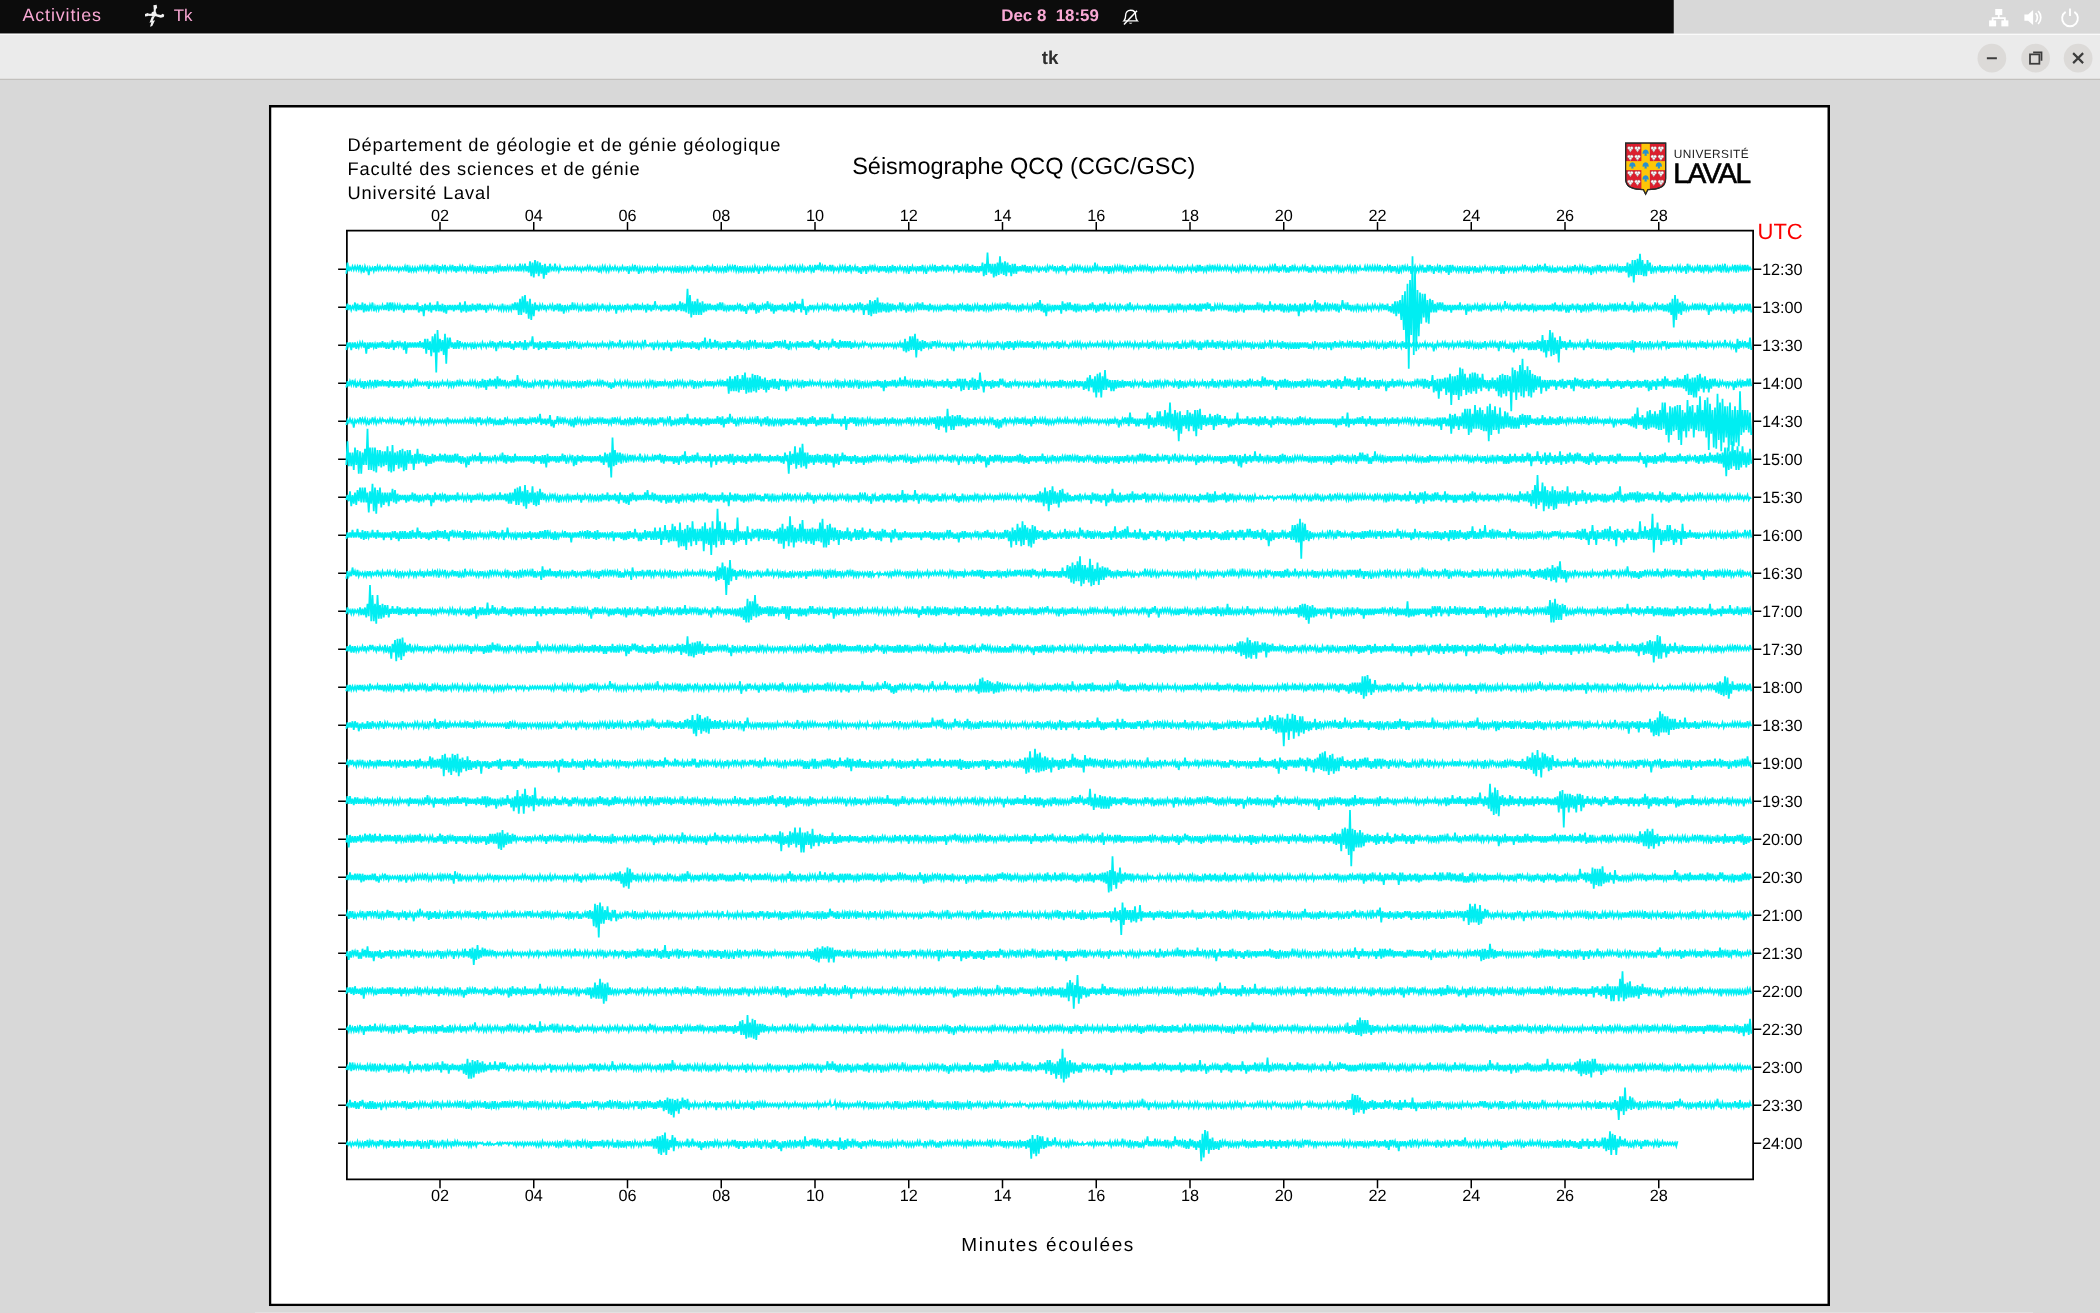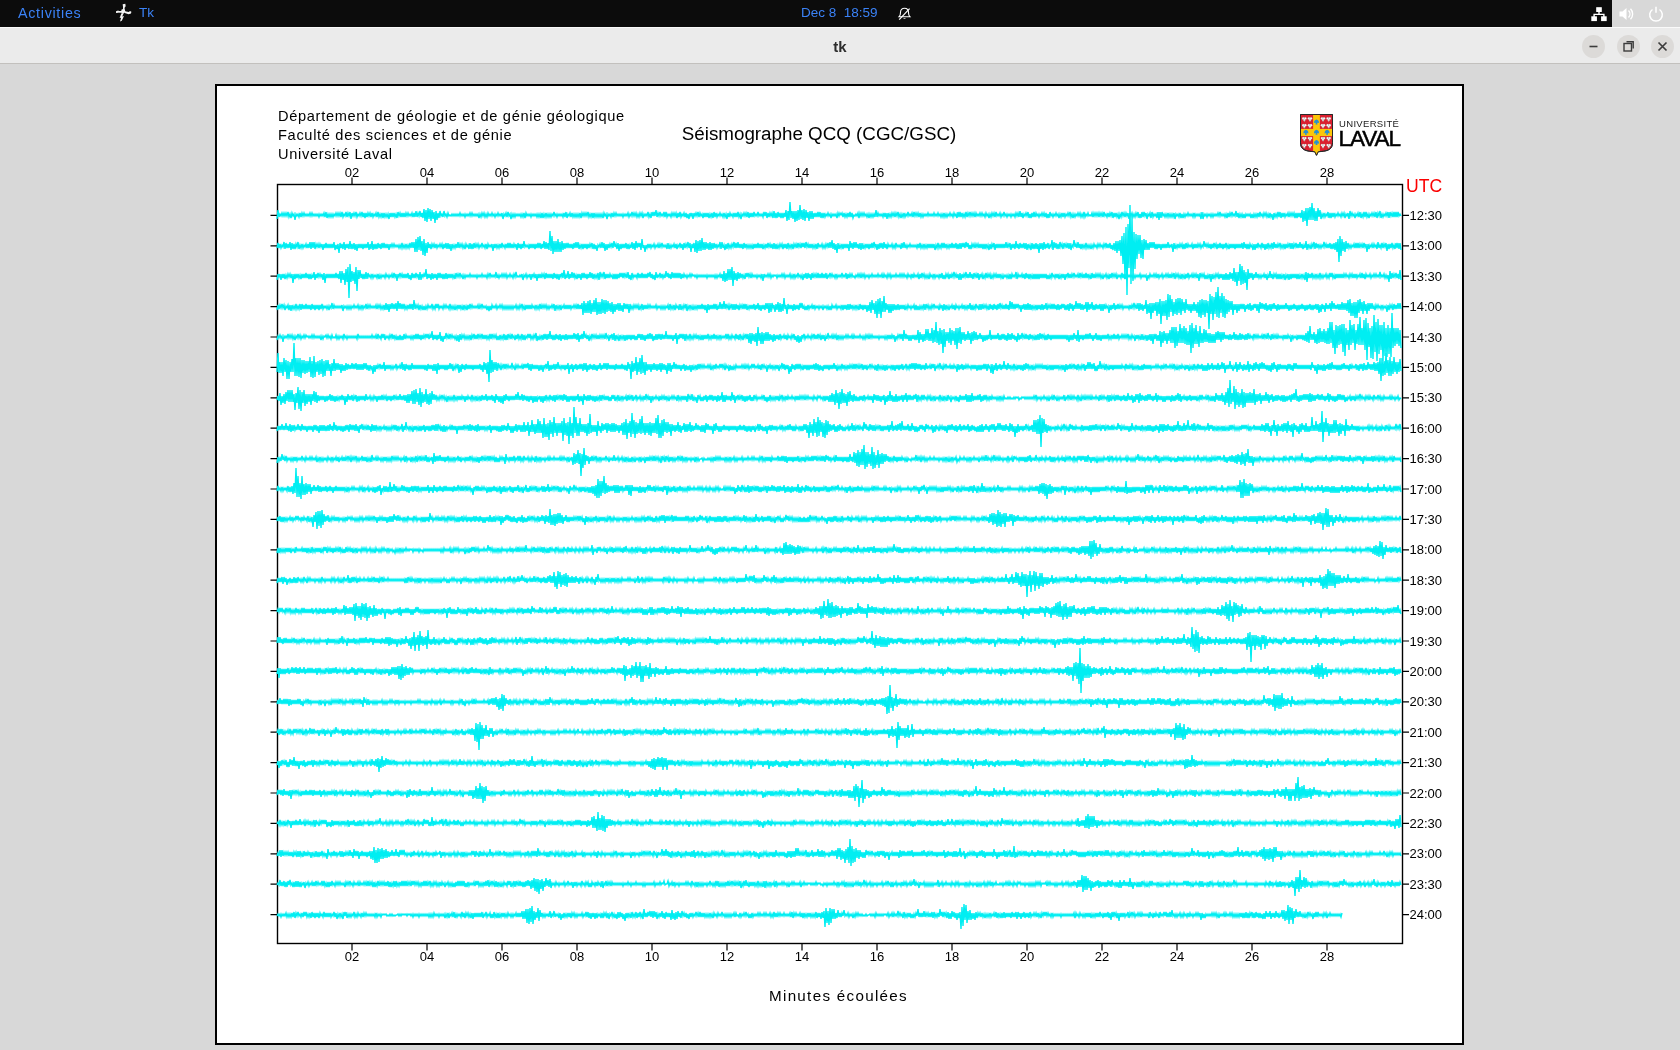--- a/index.html
+++ b/index.html
@@ -1,18 +1,18 @@
 <!DOCTYPE html>
 <html><head><meta charset="utf-8"><title>tk</title><style>
 html,body{margin:0;padding:0;width:1680px;height:1050px;background:#d8d8d8;
 font-family:"Liberation Sans",sans-serif;overflow:hidden}
-#topbar{position:absolute;left:0;top:0;width:1612px;height:27px;background:#0c0c0c;color:#3b82f6}
+#topbar{position:absolute;left:0;top:0;width:1339px;height:27px;background:#0c0c0c;color:#f9a8d4}
 #topbar .act{position:absolute;left:18px;top:4.5px;font-size:14.3px;letter-spacing:.7px}
 #topbar .tk{position:absolute;left:139px;top:5px;font-size:13.5px}
-#topbar .clock{position:absolute;left:801px;top:5px;font-size:13.5px;font-weight:400}
+#topbar .clock{position:absolute;left:801px;top:5px;font-size:13.5px;font-weight:700}
 #titlebar{position:absolute;left:0;top:27px;width:1680px;height:37px;background:#ebebeb;
 border-bottom:1px solid #c2c0bd;border-top:1px solid #fafafa;box-sizing:border-box}
 #titlebar .t{position:absolute;left:0;width:100%;top:10px;text-align:center;font-weight:700;
 font-size:15px;color:#2d2d2d}
 .wbtn{position:absolute;top:6.5px;width:23px;height:23px;border-radius:50%;background:#dcdad8}
 #panel{position:absolute;left:215px;top:84px;width:1249px;height:961px;background:#fff}
 text{font-family:"Liberation Sans",sans-serif}
 </style></head><body>
 <div id="topbar">
  <span class="act">Activities</span>

